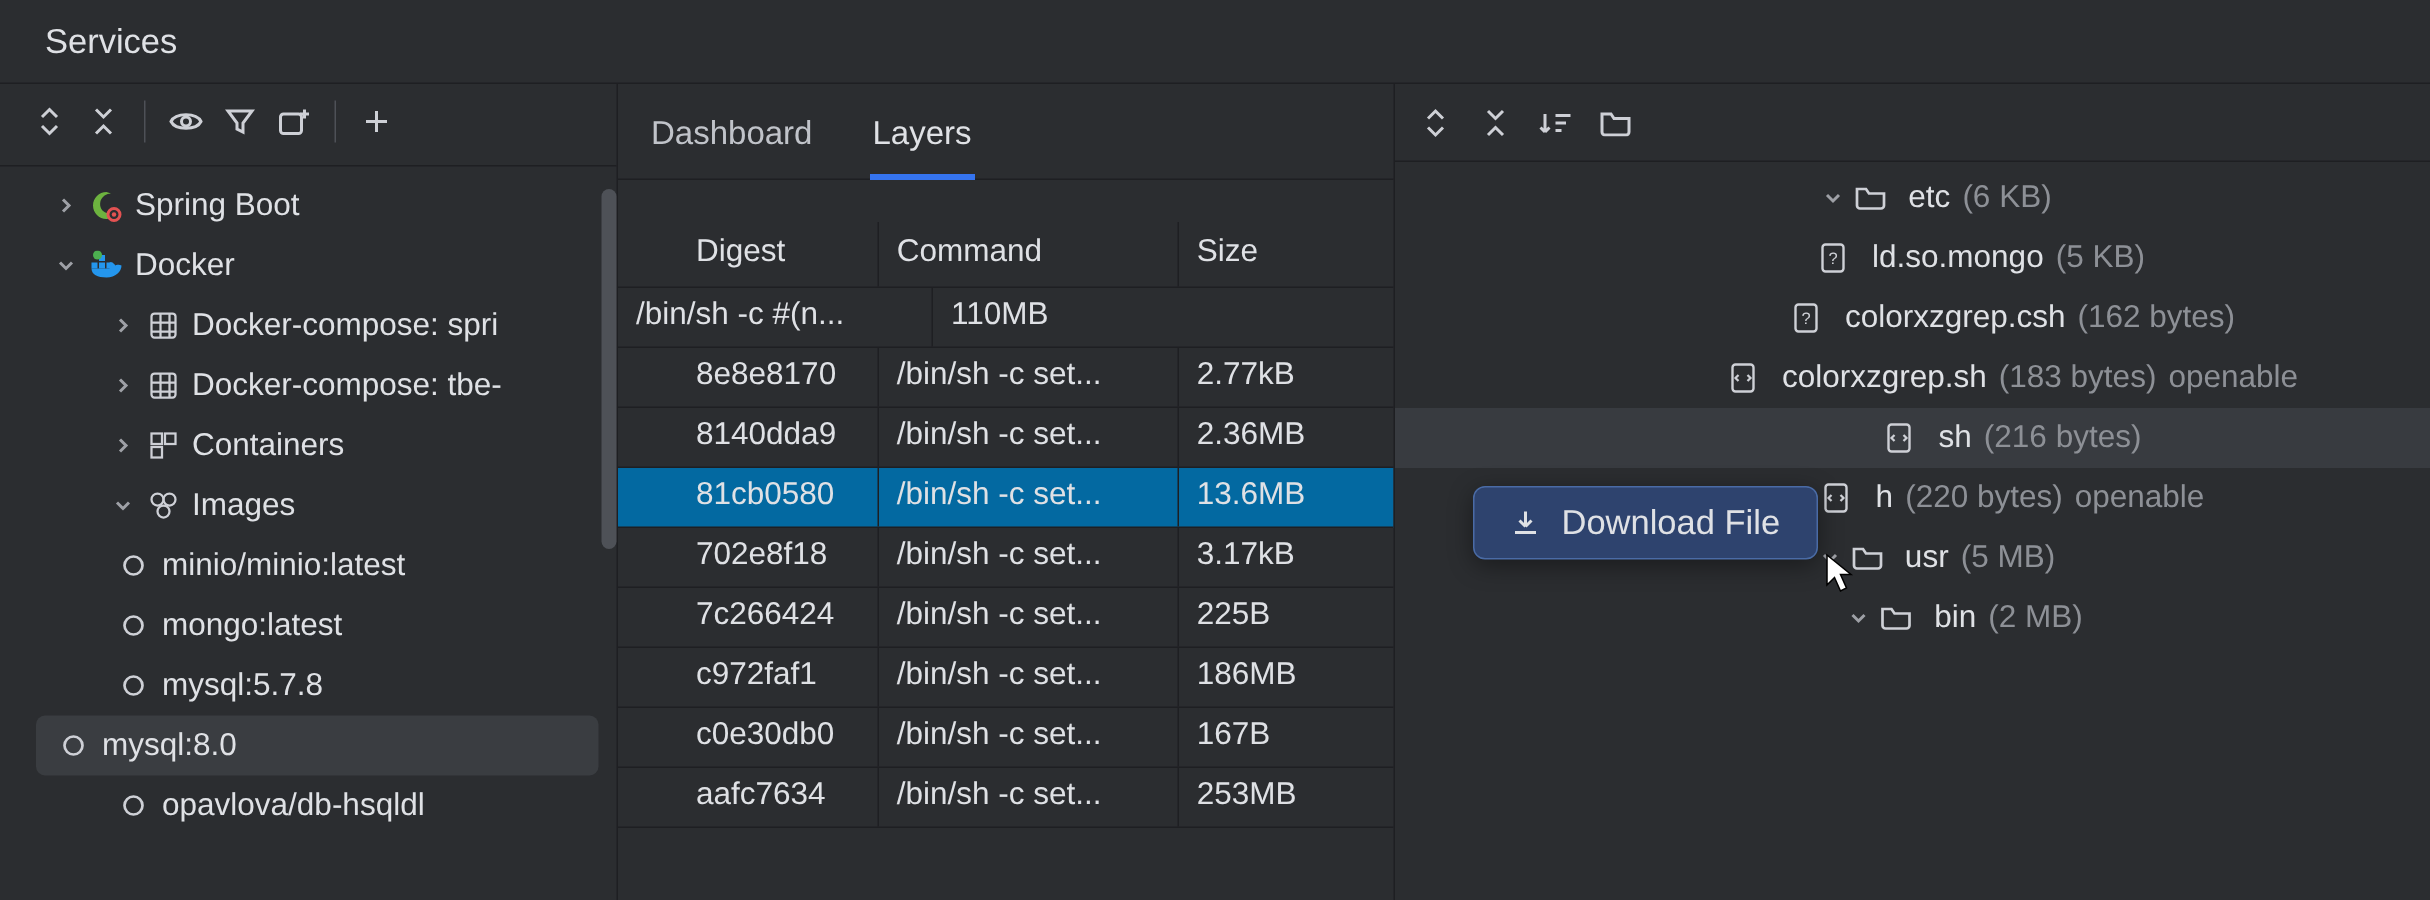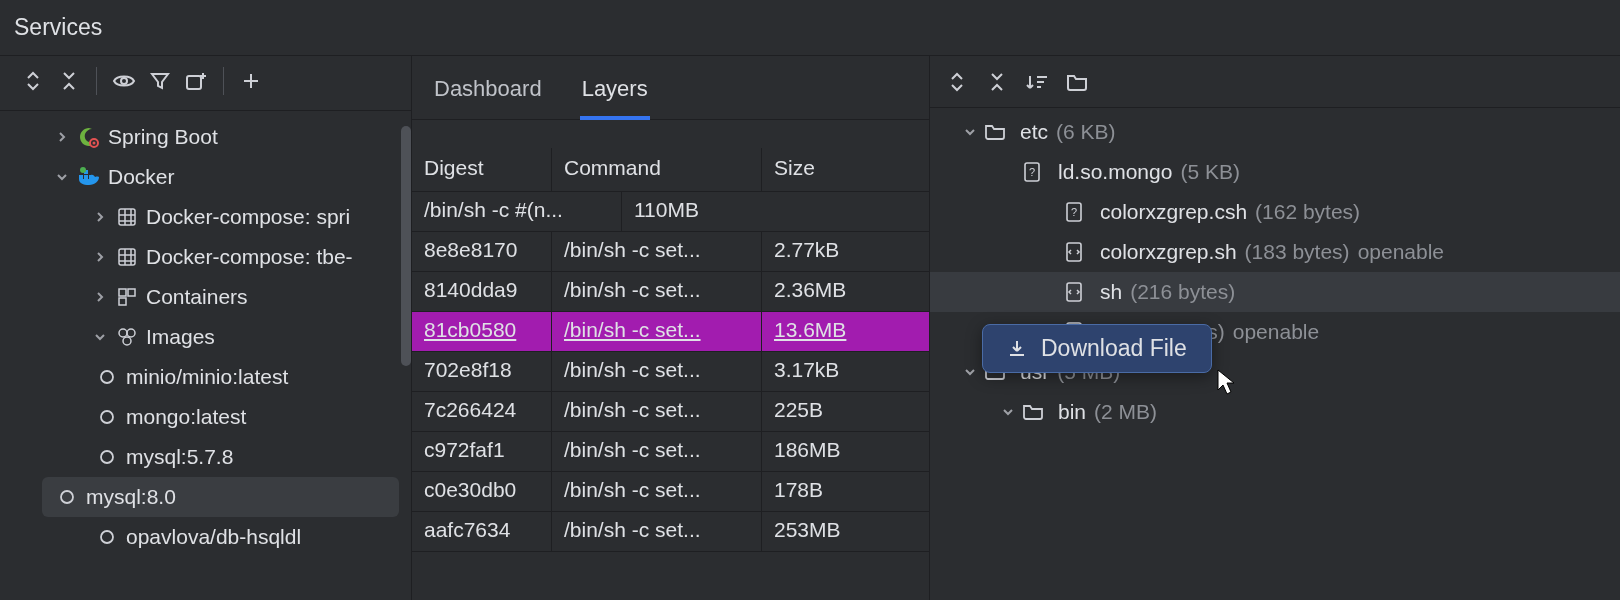--- a/index.html
+++ b/index.html
@@ -8,21 +8,21 @@
     color: #dfe1e5;
     font-family: -apple-system, BlinkMacSystemFont, "Segoe UI", sans-serif;
     font-size: 20px;
     width: 1620px;
     height: 600px;
     overflow: hidden;
     display: flex;
     flex-direction: column;
   }
   .header {
-    padding: 14px 14px;
+    padding: 14px 30px;
     border-bottom: 1px solid #1e1f22;
     font-size: 23px;
     color: #dfe1e5;
   }
   .body {
     flex: 1;
     display: flex;
     overflow: hidden;
   }
   .left-panel {
@@ -52,21 +52,20 @@
     align-items: center;
     justify-content: center;
     color: #ced0d6;
     cursor: pointer;
     border-radius: 4px;
   }
   .tree {
     flex: 1;
     overflow: auto;
     padding-top: 6px;
-    margin-left: 18px;
   }
   .tree::-webkit-scrollbar { width: 12px; }
   .tree::-webkit-scrollbar-thumb { background: #4e5157; border-radius: 6px; }
   .tree-row {
     display: flex;
     align-items: center;
     height: 40px;
     padding-left: 8px;
     cursor: pointer;
     white-space: nowrap;
@@ -131,30 +130,30 @@
     display: flex;
     height: 44px;
     border-bottom: 1px solid #1e1f22;
   }
   .th {
     padding: 8px 12px;
     color: #dfe1e5;
     font-size: 21px;
     border-right: 1px solid #1e1f22;
   }
-  .col-digest { width: 140px; }
+  .col-digest { width: 140px; margin-left: 40px; }
   .col-cmd { width: 210px; }
   .col-size { width: 150px; border-right: none; }
   .tr {
     display: flex;
     height: 40px;
     border-bottom: 1px solid #1e1f22;
     cursor: pointer;
   }
-  .tr.selected { background: #a21caf; text-decoration: underline; }
+  .tr.selected { background: #0369a1; }
   .td {
     padding: 6px 12px;
     font-size: 21px;
     border-right: 1px solid #1e1f22;
     white-space: nowrap;
     overflow: hidden;
     text-overflow: ellipsis;
   }
   .td.col-size { border-right: none; }
   
@@ -176,20 +175,21 @@
     flex: 1;
     overflow: auto;
     padding-top: 4px;
   }
   .ft-row {
     display: flex;
     align-items: center;
     height: 40px;
     cursor: pointer;
     font-size: 21px;
+    justify-content: center;
   }
   .ft-row.hover { background: #383b40; }
   .ft-name { color: #dfe1e5; }
   .ft-size { color: #8d9096; margin-left: 8px; }
   .ft-openable { color: #8d9096; margin-left: 8px; }
   .ft-d0 { padding-left: 26px; }
   .ft-d1 { padding-left: 64px; }
   .ft-d2 { padding-left: 106px; }
   .folder-icon, .file-icon {
     display: inline-flex;
@@ -452,21 +452,21 @@
             <div class="td col-size">225B</div>
           </div>
           <div class="tr">
             <div class="td col-digest">c972faf1</div>
             <div class="td col-cmd">/bin/sh -c set...</div>
             <div class="td col-size">186MB</div>
           </div>
           <div class="tr">
             <div class="td col-digest">c0e30db0</div>
             <div class="td col-cmd">/bin/sh -c set...</div>
-            <div class="td col-size">178B</div>
+            <div class="td col-size">167B</div>
           </div>
           <div class="tr">
             <div class="td col-digest">aafc7634</div>
             <div class="td col-cmd">/bin/sh -c set...</div>
             <div class="td col-size">253MB</div>
           </div>
         </div>
     </div>
   </div>
 

